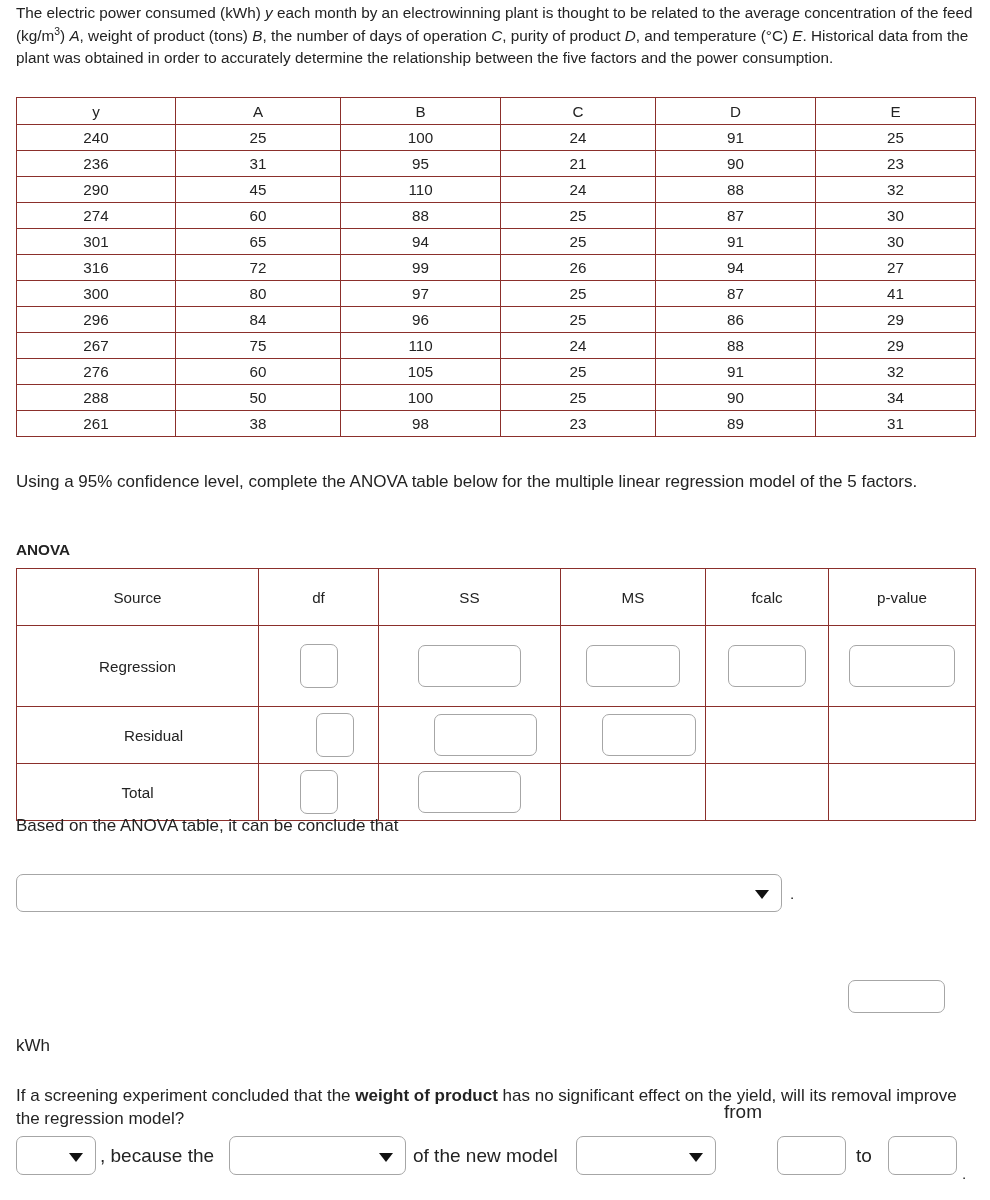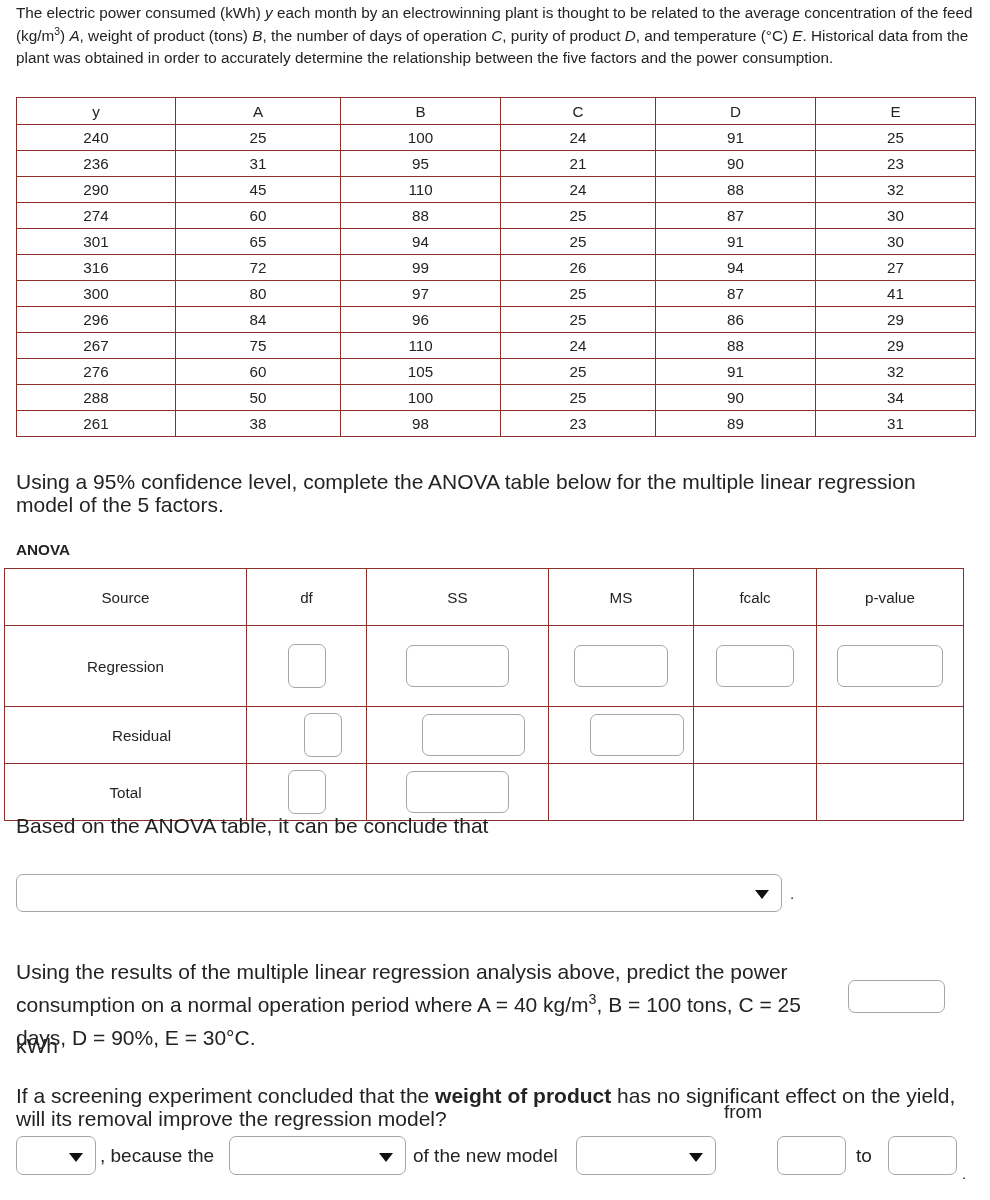--- a/index.html
+++ b/index.html
@@ -33,21 +33,21 @@
     font-size: 15.3px;
     color: #232323;
   }
   .it { font-style: italic; }
   sup { font-size: 0.68em; vertical-align: super; line-height: 0; }
 
   .para {
     position: absolute;
     left: 16px;
     line-height: 23px;
-    font-size: 21px;
+    font-size: 17px;
     color: #232323;
   }
 
   
   .data-table {
     position: absolute;
     left: 16px;
     top: 97px;
     width: 959px;
     border-collapse: collapse;
@@ -76,21 +76,21 @@
     position: absolute;
     left: 16px;
     top: 541px;
     font-size: 15.3px;
     font-weight: bold;
   }
 
   
   .anova-table {
     position: absolute;
-    left: 4px;
+    left: 16px;
     top: 568px;
     width: 959px;
     border-collapse: collapse;
     table-layout: fixed;
   }
   .anova-table td, .anova-table th {
     border: 1px solid #8b2f2b;
     text-align: center;
     font-weight: normal;
     font-size: 15.2px;
@@ -380,23 +380,20 @@
         <td></td>
       </tr>
     </tbody>
   </table>
 
   <div class="para" style="top:814px; width:958px;">Based on the ANOVA table, it can be conclude that</div>
 
   <div class="dd dd-conclusion"></div>
   <span class="period" style="left:790px; top:885px;">.</span>
 
-  <div class="para" style="top:955px; width:830px; line-height:33px;">
-    <span>Using the results of the multiple linear regression analysis above, predict the power consumption on a normal operation period where A = 40 kg/m</span><sup>3</sup><span>, B = 100 tons, C = 25 days, D = 90%, E = 30°C.</span>
-  </div>
   <div class="tbox box-predict"></div>
   <div class="para" style="top:1034px;">kWh</div>
 
   <div class="para" style="top:1084px; width:958px;">
     <span>If a screening experiment concluded that the </span><b>weight of product</b><span> has no significant effect on the yield, will its removal improve the regression model?</span>
   </div>
 
   <div class="dd dd-yesno"></div>
   <span class="inline-txt" style="left:100px; top:1136px;">, because the</span>
 

